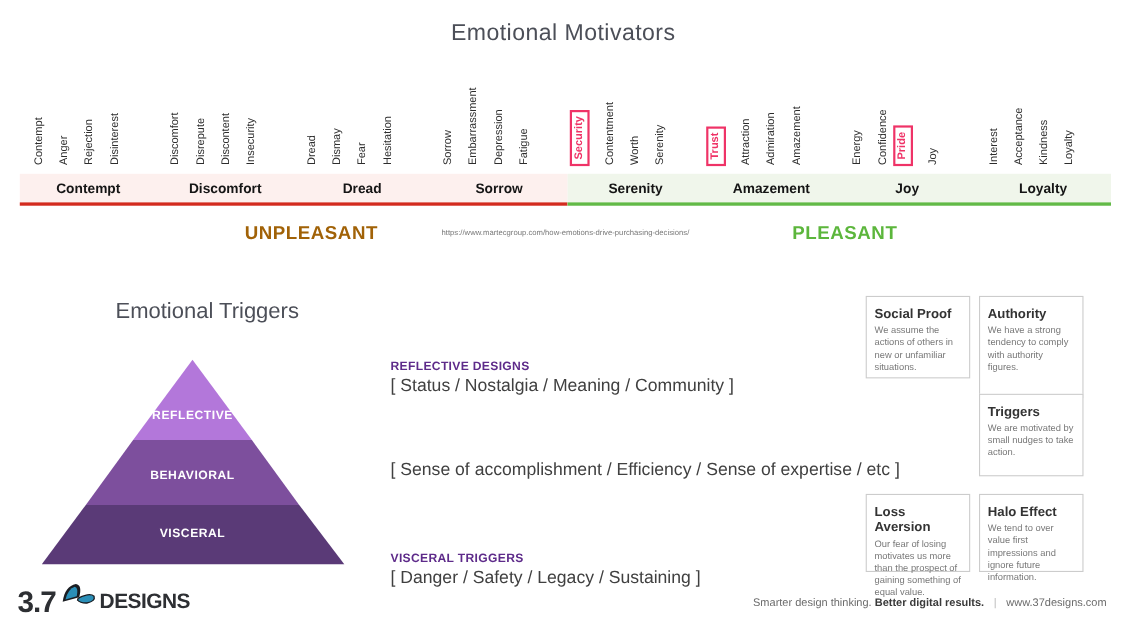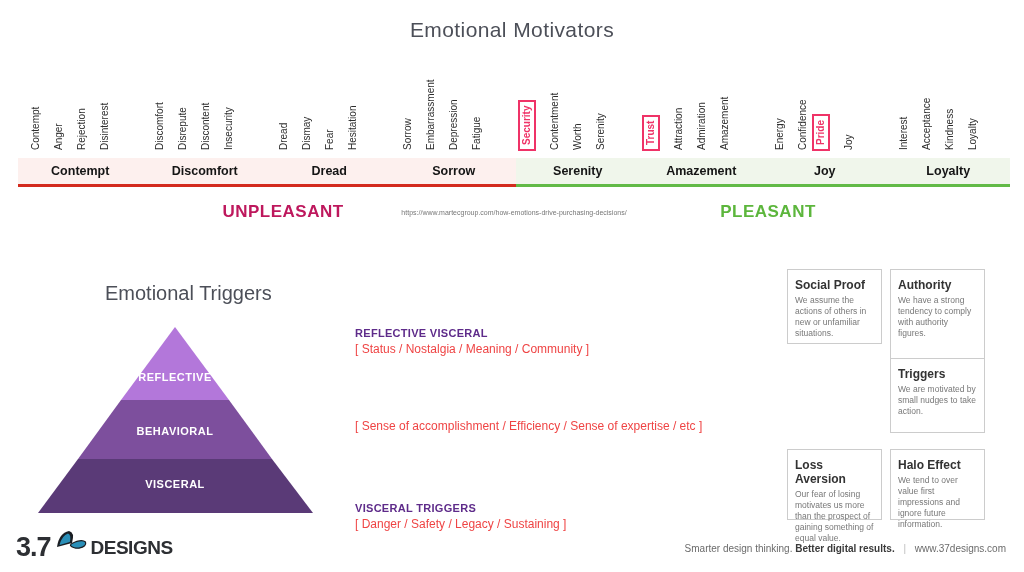--- a/index.html
+++ b/index.html
@@ -14,30 +14,30 @@
   .vlabel.hl{color:#ef3367;font-weight:bold;border:2px solid #ef3367;
              padding:1px 4px;height:auto;line-height:12px;background:#fff;}
   
   .band-half{position:absolute;top:158px;height:26px;display:flex;}
   .band-unpleasant{left:18px;width:498px;background:#fdf0ee;border-bottom:3px solid #d32b1e;}
   .band-pleasant{left:516px;width:494px;background:#f0f6eb;border-bottom:3px solid #62ba47;}
   .band-cell{flex:1;display:flex;align-items:center;justify-content:center;
              font-weight:bold;font-size:12.5px;color:#151515;}
   .valence-word{position:absolute;top:202px;transform:translateX(-50%);
                 font-size:17px;font-weight:bold;letter-spacing:.5px;}
-  .valence-unpleasant{left:283px;color:#be185d;}
+  .valence-unpleasant{left:283px;color:#a16207;}
   .valence-pleasant{left:768px;color:#5cb63c;}
   .source-url{position:absolute;top:209px;left:514px;transform:translateX(-50%);
               font-size:7px;color:#777;}
   
-  .triggers-title{position:absolute;top:282px;left:105px;font-size:20px;color:#4c4f58;}
+  .triggers-title{position:absolute;top:272px;left:105px;font-size:20px;color:#4c4f58;}
   #pyramid{position:absolute;left:10px;top:318px;}
   .trigger-row{position:absolute;left:355px;}
   .trigger-heading{font-size:11px;font-weight:bold;color:#5e2b8a;letter-spacing:.3px;}
-  .trigger-items{font-size:12px;color:#ef4444;margin-top:3px;}
+  .trigger-items{font-size:16px;color:#404040;margin-top:3px;}
   
   .card{position:absolute;width:95px;background:#fff;border:1px solid #ccc;
         padding:8px 7px;box-sizing:border-box;}
   .card-title{font-size:12px;font-weight:bold;color:#333;margin-bottom:3px;}
   .card-body{font-size:8.5px;color:#787878;line-height:1.3;}
   
   .logo{position:absolute;left:16px;top:530px;display:flex;align-items:center;
         font-weight:bold;color:#2d2f33;}
   .logo-num{font-size:27px;letter-spacing:-1px;}
   .logo-name{font-size:19px;letter-spacing:-.5px;}
@@ -111,21 +111,21 @@
       <polygon points="165,9 111,82 219,82" fill="#b377da"></polygon>
       <text x="165" y="63" text-anchor="middle" fill="#fff" font-size="11" font-weight="bold" letter-spacing="0.5">REFLECTIVE</text>
       <polygon points="111,82 219,82 262,141 68,141" fill="#7d4f9d"></polygon>
       <text x="165" y="117" text-anchor="middle" fill="#fff" font-size="11" font-weight="bold" letter-spacing="0.5">BEHAVIORAL</text>
       <polygon points="68,141 262,141 303,195 28,195" fill="#5a3a77"></polygon>
       <text x="165" y="170" text-anchor="middle" fill="#fff" font-size="11" font-weight="bold" letter-spacing="0.5">VISCERAL</text>
     </svg>
 
   <div id="trigger-rows">
       <div class="trigger-row" style="top: 327px;">
-        <div class="trigger-heading">REFLECTIVE VISCERAL</div>
+        <div class="trigger-heading">REFLECTIVE DESIGNS</div>
         <div class="trigger-items">[ Status / Nostalgia / Meaning / Community ]</div>
       </div>
       <div class="trigger-row" style="top: 416px;">
         <div class="trigger-items">[ Sense of accomplishment / Efficiency / Sense of expertise / etc ]</div>
       </div>
       <div class="trigger-row" style="top: 502px;">
         <div class="trigger-heading">VISCERAL TRIGGERS</div>
         <div class="trigger-items">[ Danger / Safety / Legacy / Sustaining ]</div>
       </div>
     </div>

